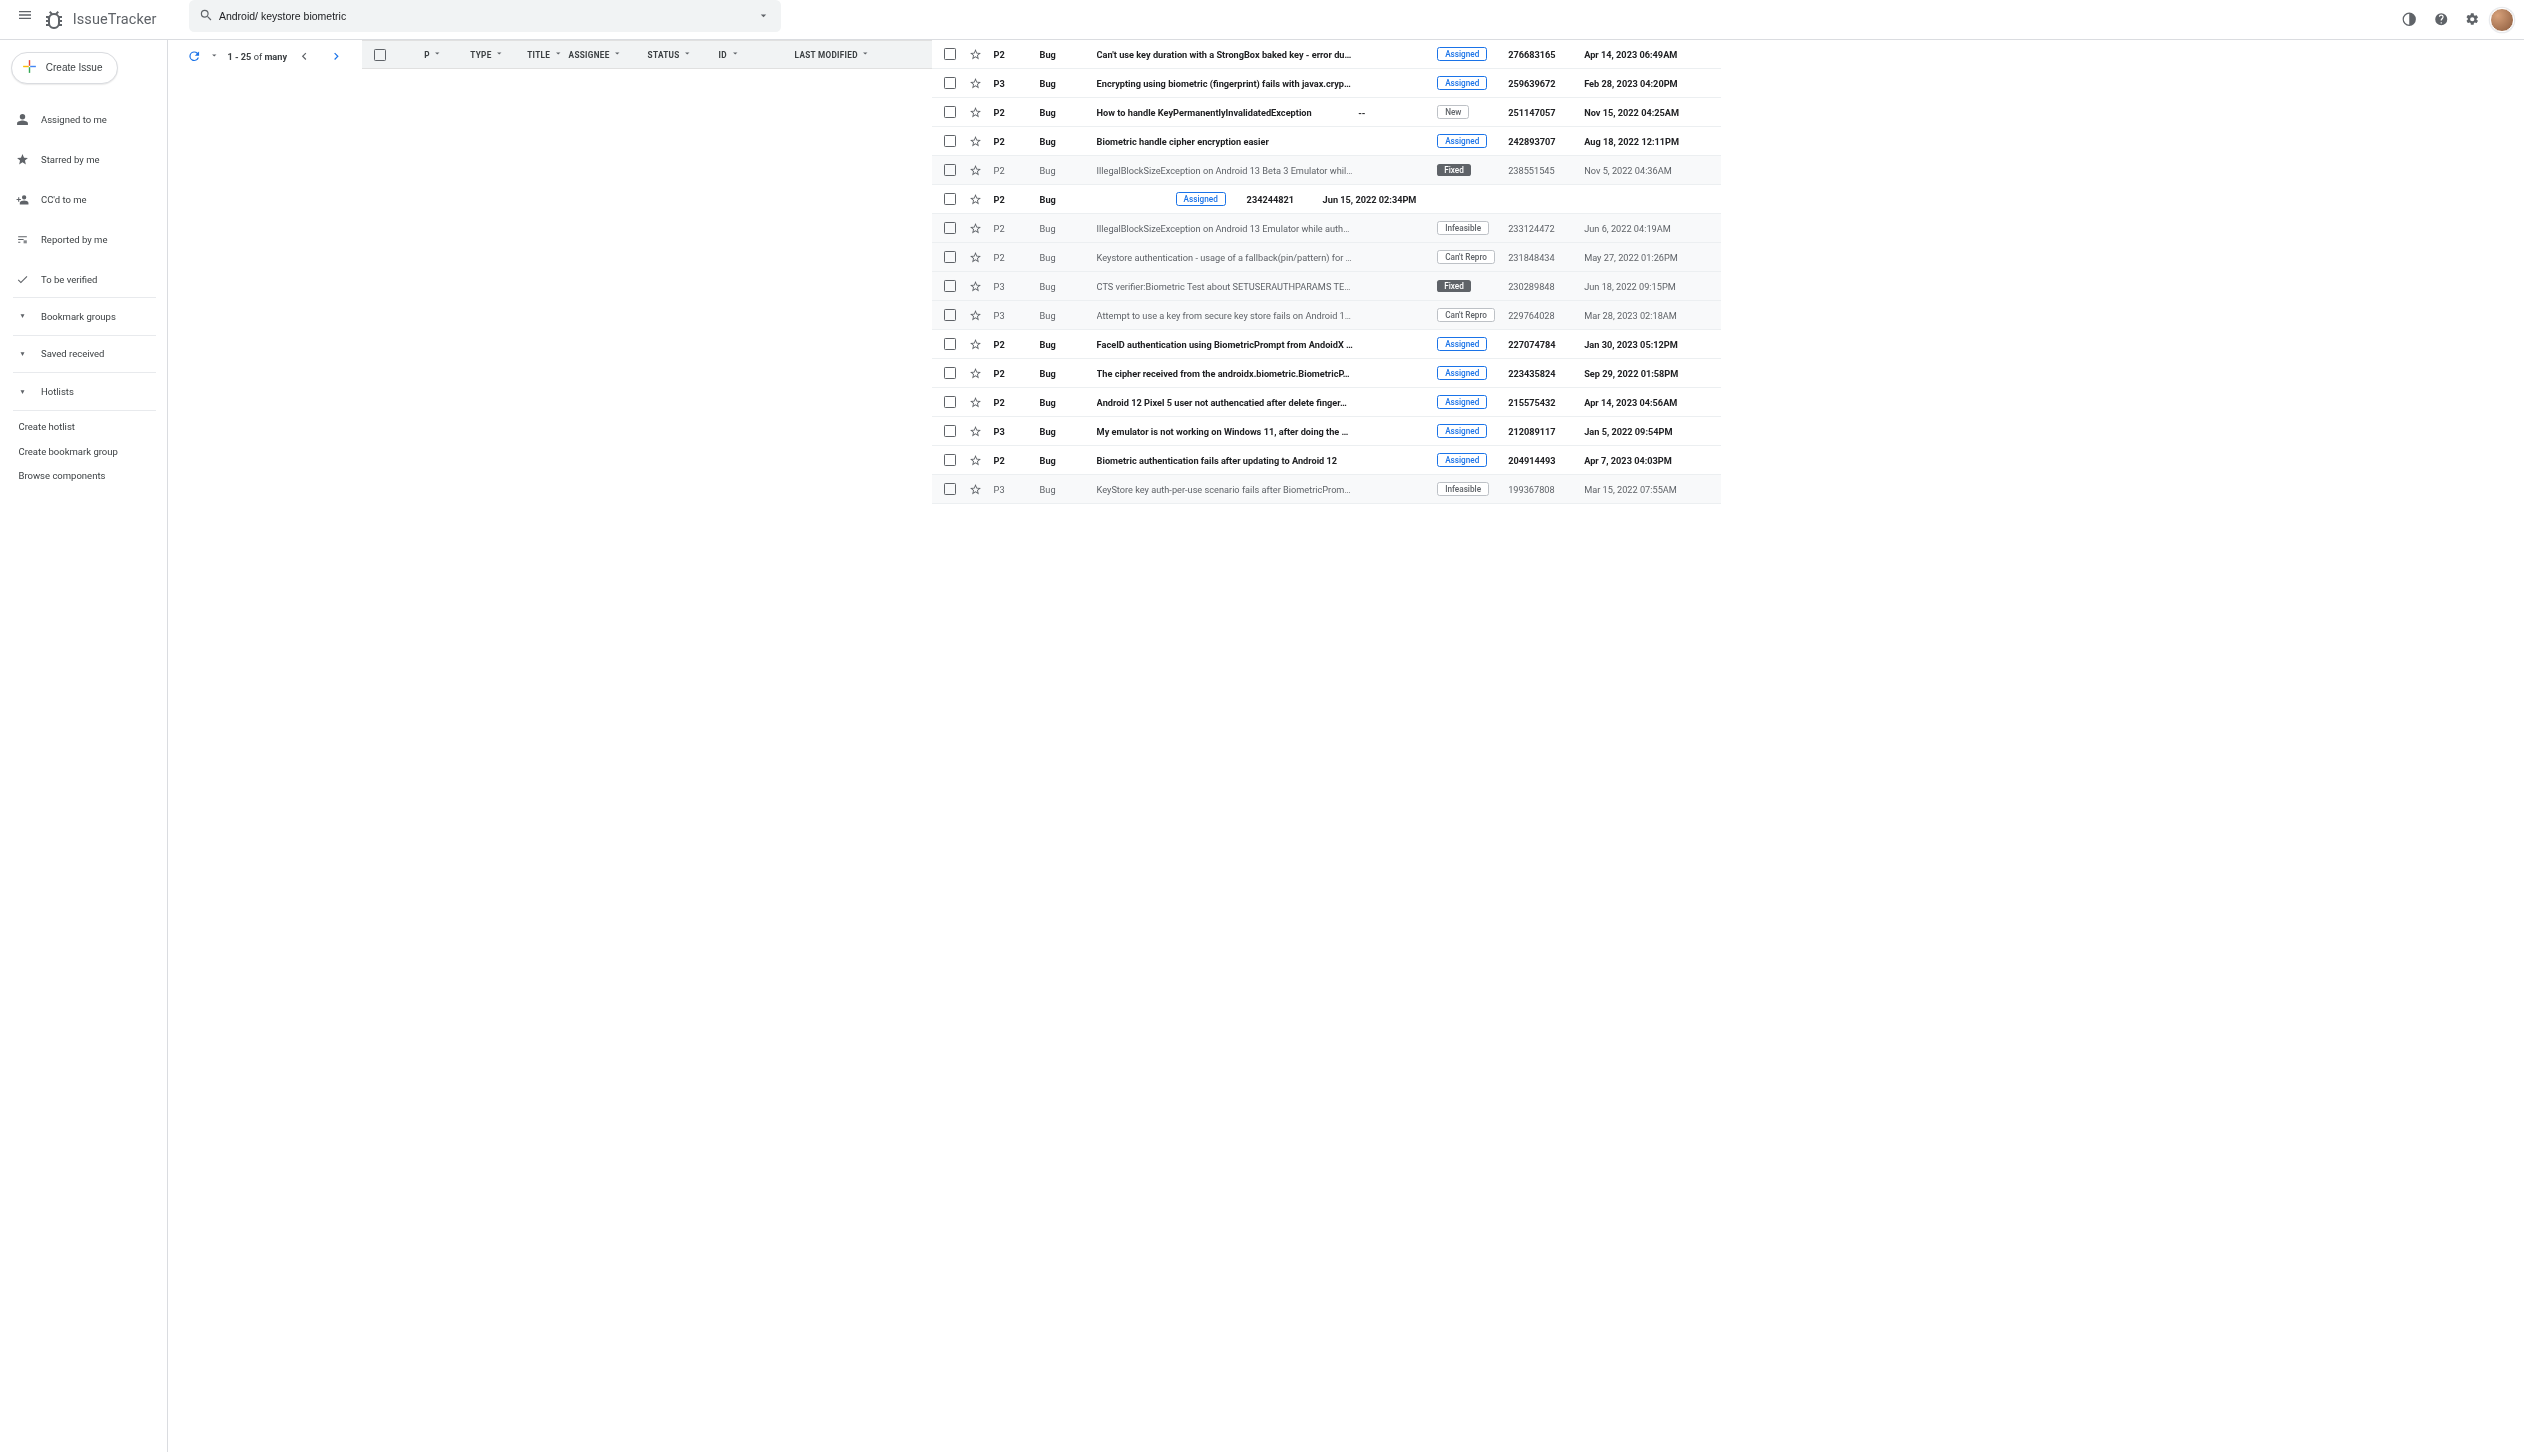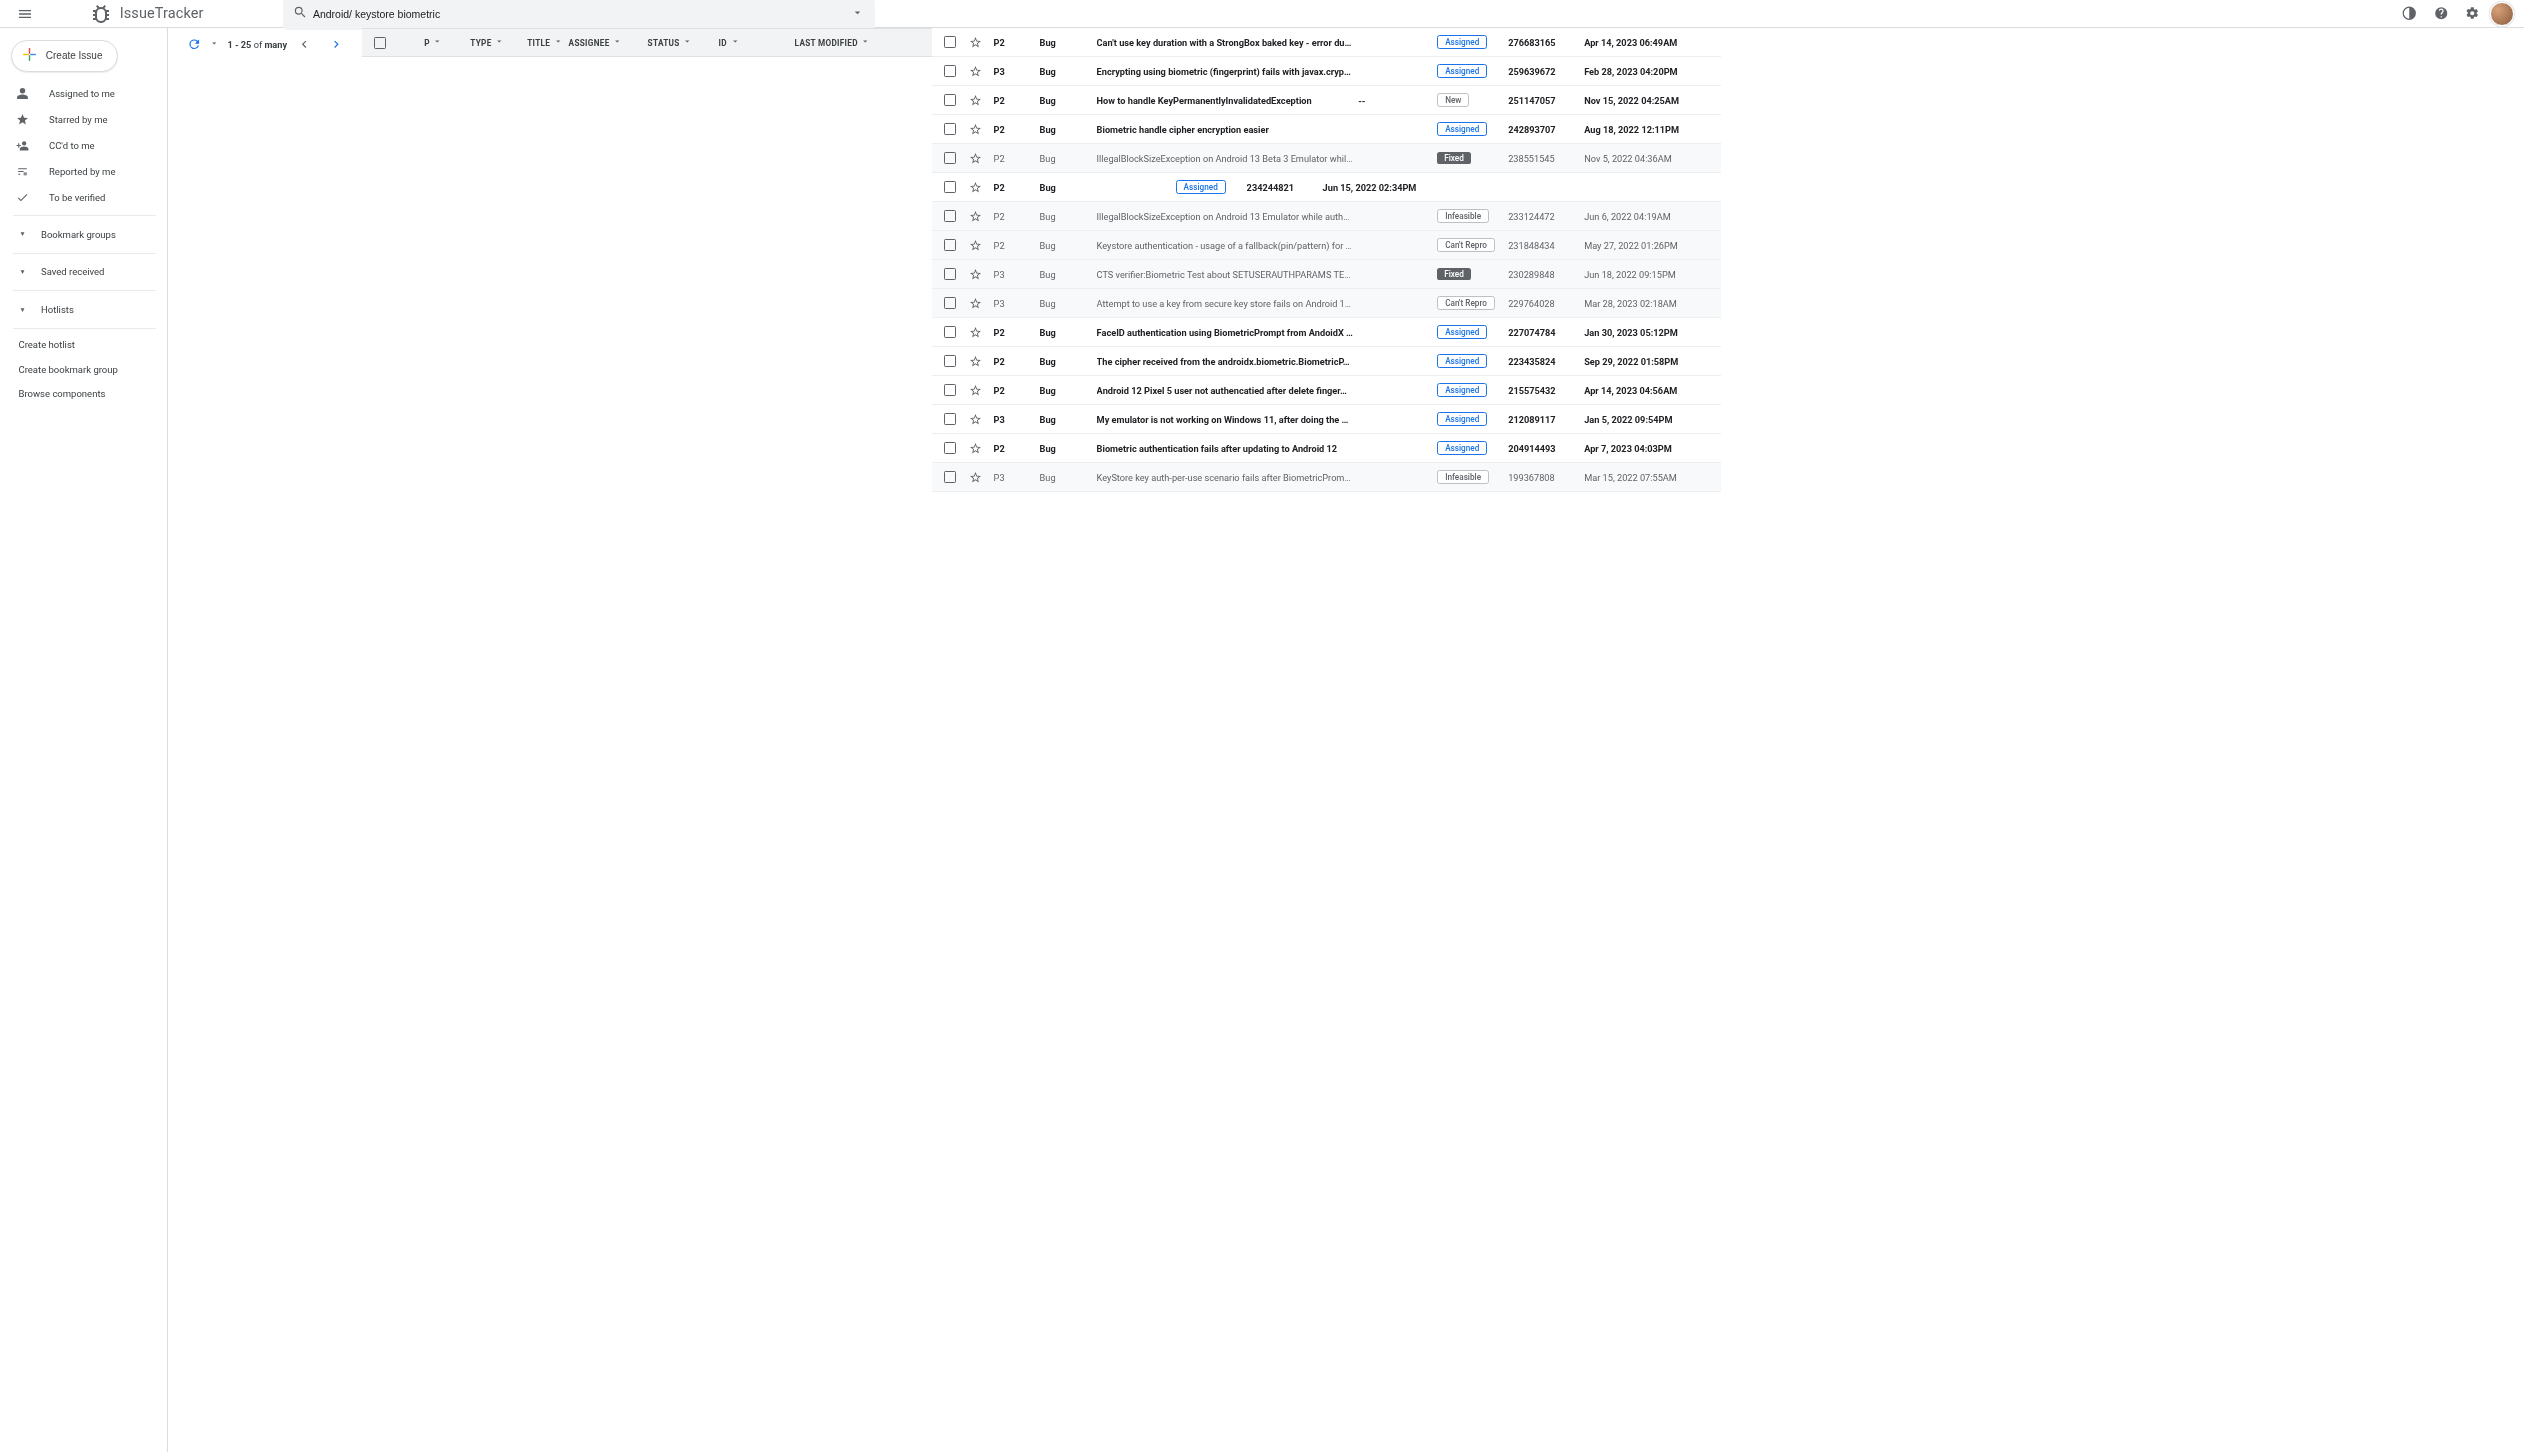--- a/index.html
+++ b/index.html
@@ -1,20 +1,20 @@
 <!DOCTYPE html>
 <html><head>
 <meta charset="utf-8">
 <style>
   * { box-sizing: border-box; margin: 0; padding: 0; }
   html, body { height: 100%; font-family: Roboto, "Helvetica Neue", Arial, sans-serif; font-size: 9.2px; color: #202124; background: #fff; }
   body { display: flex; flex-direction: column; }
 
   
-  .topbar { display: flex; align-items: center; height: 28px; padding: 0 10.5px; border-bottom: 0.7px solid #dadce0; gap: 47px; }
+  .topbar { display: flex; height: 40px; padding: 0 10.5px; border-bottom: 0.7px solid #dadce0; }
   .icon-btn { width: 29px; height: 29px; border-radius: 50%; display: inline-flex; align-items: center; justify-content: center; cursor: pointer; color: #5f6368; }
   .logo-wrap { display: flex; align-items: center; margin-left: 2.6px; margin-right: 32px; }
   .bug-logo { width: 24px; height: 24px; color: #5f6368; }
   .product-name { font-size: 14.5px; color: #5f6368; margin-left: 6.6px; letter-spacing: 0.1px; }
   .search-box { flex: 1; max-width: 592px; height: 32px; background: #f1f3f4; border-radius: 5.3px; display: flex; align-items: center; padding: 0 5.3px; }
   .search-box .search-icon { color: #5f6368; padding: 0 5.3px; }
   .search-input { flex: 1; border: none; background: transparent; font-size: 10.5px; color: #202124; outline: none; }
   .search-box .drop { color: #5f6368; padding: 0 5.3px; }
   .topbar-right { display: flex; align-items: center; margin-left: auto; gap: 2.6px; }
   .avatar { width: 24px; height: 24px; border-radius: 50%; background: radial-gradient(circle at 30% 30%, #d7a17a, #8a5a3c); border: 1.3px solid #fff; box-shadow: 0 0 0 1.3px #e8eaed; }
@@ -22,21 +22,21 @@
   
   .body { flex: 1; display: flex; min-height: 0; }
 
   
   .sidebar { width: 168px; border-right: 0.7px solid #dadce0; padding: 9.2px 5.3px 0 8px; overflow-y: auto; }
   .create-btn { display: inline-flex; align-items: center; gap: 8px; height: 32px; padding: 0 14.5px 0 9.2px; border-radius: 18.4px; border: 0.7px solid #dadce0; box-shadow: 0 0.7px 1.3px rgba(0,0,0,.1); font-size: 10px; font-weight: 500; color: #3c4043; cursor: pointer; background: #fff; margin: 2.6px 0 9.2px 2.6px; }
   .create-btn .plus-icon svg path:nth-child(1){ fill:#ea4335; }
   .create-btn .plus-icon svg path:nth-child(2){ fill:#fbbc04; }
   .create-btn .plus-icon svg path:nth-child(3){ fill:#34a853; }
   .create-btn .plus-icon svg path:nth-child(4){ fill:#4285f4; }
-  .side-item { display: flex; align-items: center; height: 26px; padding: 0 8px; border-radius: 0 13px 13px 0; cursor: pointer; color: #3c4043; font-size: 9.5px; gap: 20px; }
+  .side-item { display: flex; align-items: center; height: 26px; padding: 0 8px; border-radius: 0 13px 13px 0; cursor: pointer; color: #3c4043; font-size: 9.5px; gap: 12px; margin-top: 14px; }
   .side-item .ic { color: #5f6368; width: 13px; display: flex; align-items: center; justify-content: center; }
   .side-divider { height: 0.7px; background: #e8eaed; margin: 4px 5.3px; }
   .side-group { display: flex; align-items: center; height: 29px; padding: 0 8px; cursor: pointer; color: #3c4043; font-size: 9.5px; gap: 12px; }
   .side-group .tri { color: #5f6368; font-size: 6.6px; width: 13px; text-align: center; }
   .side-link { display: block; padding: 6.6px 10.5px; color: #3c4043; font-size: 9.5px; cursor: pointer; }
 
   
   .main { flex: 1; display: flex; flex-direction: row; min-width: 0; }
   .toolbar { display: flex; align-items: center; height: 32px; padding: 0 12px; }
   .reload { color: #1a73e8; }

